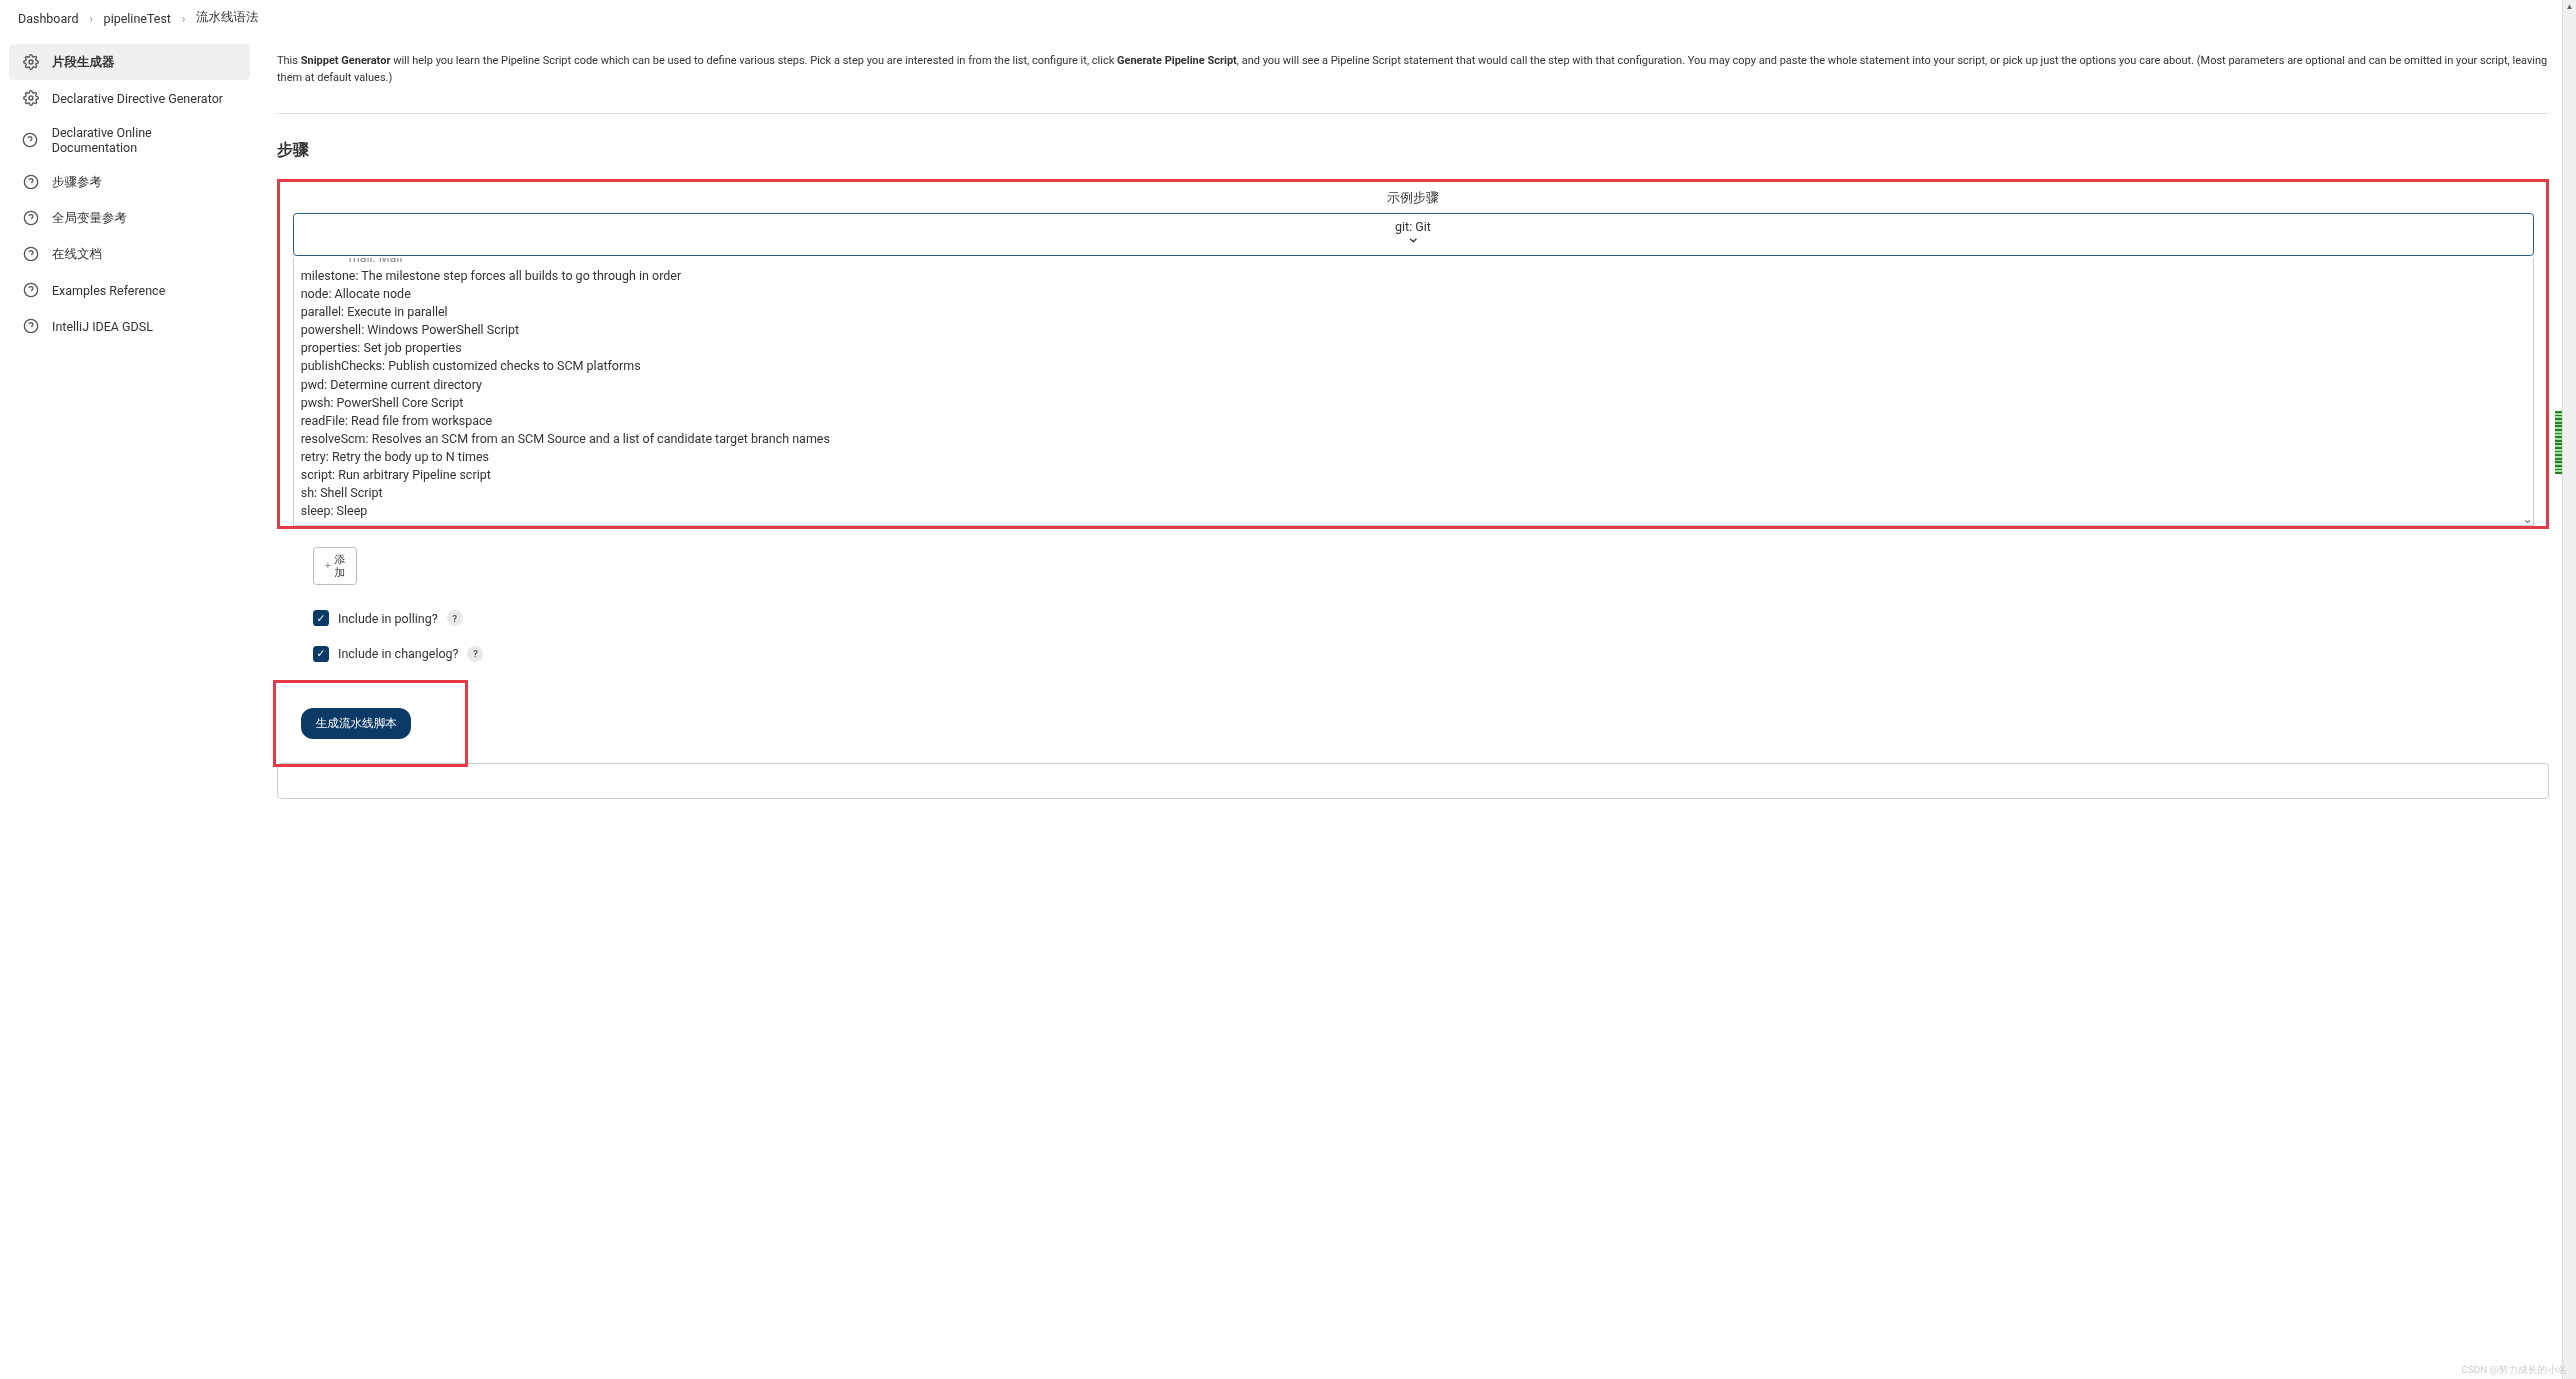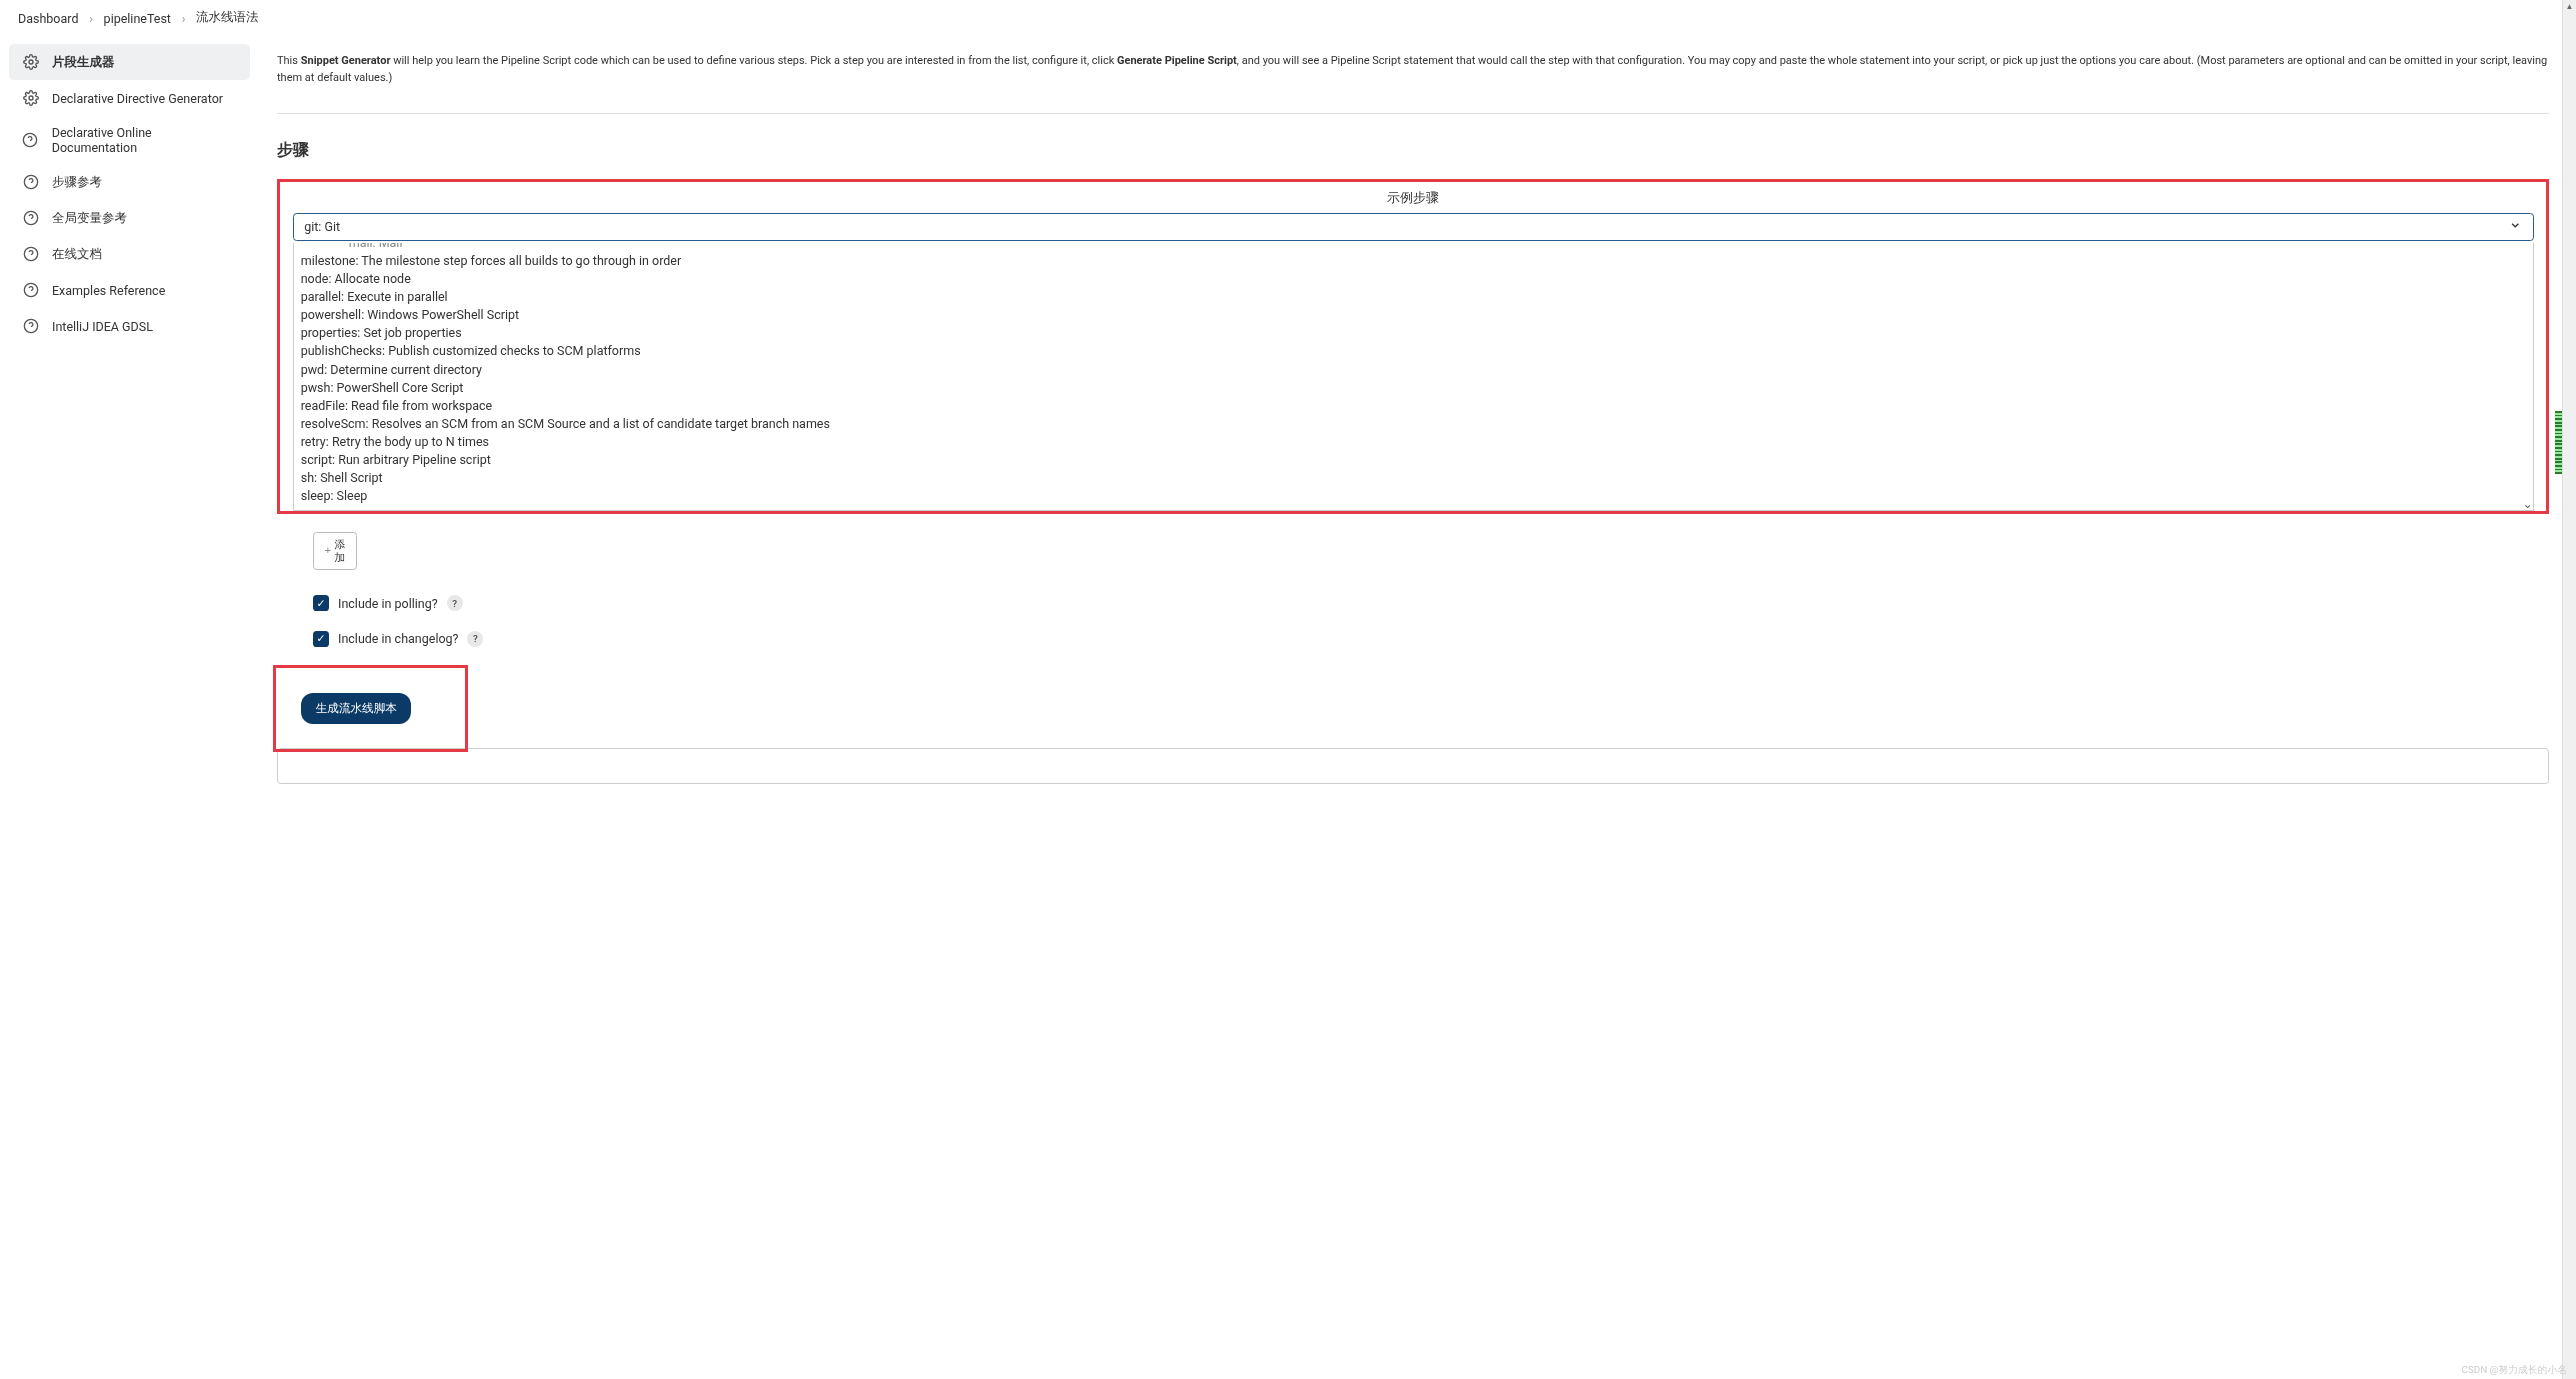--- a/index.html
+++ b/index.html
@@ -87,20 +87,21 @@
     .select-box {
       border: 1.8px solid #2a5a8a;
       border-radius: 3.6px;
       padding: 5.4px 10.7px;
       display: flex;
       justify-content: space-between;
       align-items: center;
       background: #fff;
       cursor: pointer;
       margin-bottom: 1.8px;
+      flex-direction: column;
     }
     .select-box .chevron {
       color: #333;
     }
     .dropdown-list {
       border: 0.9px solid #ccc;
       border-top: none;
       background: #fff;
       position: relative;
       overflow: hidden;

